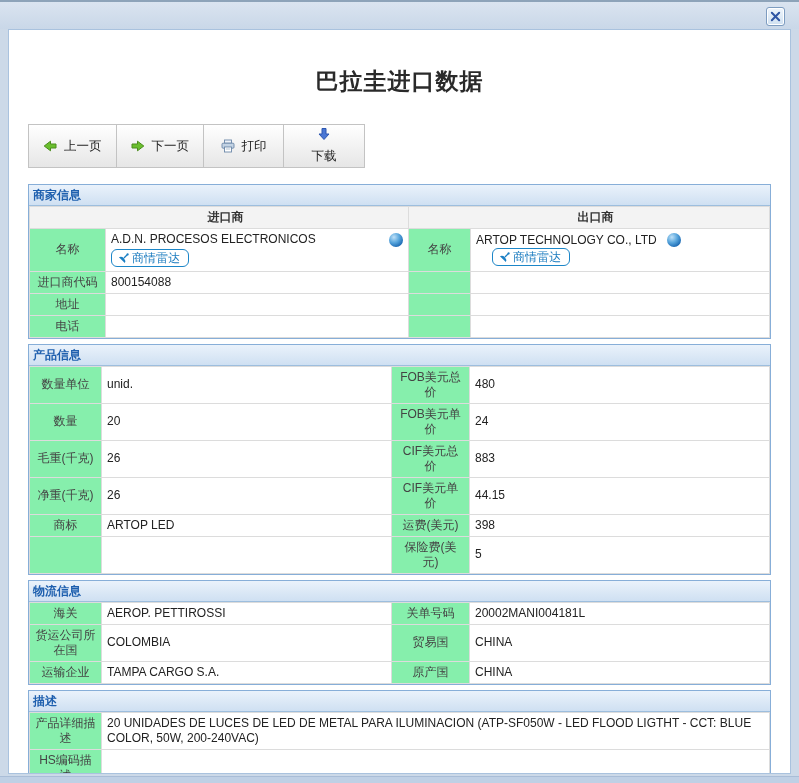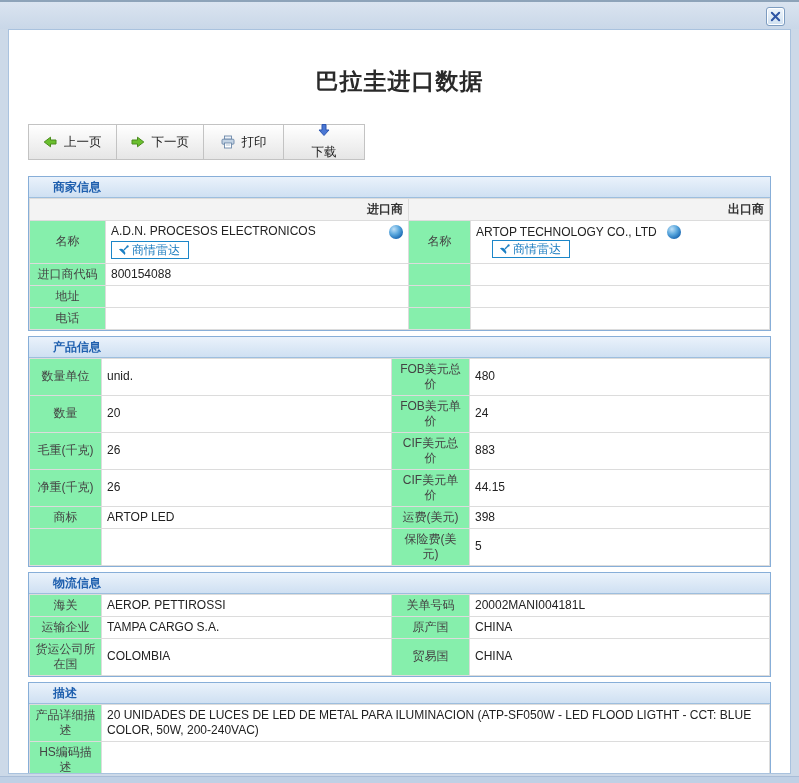--- a/index.html
+++ b/index.html
@@ -48,21 +48,21 @@
     font-size: 23px;
     font-weight: bold;
     color: #2a2a2a;
     letter-spacing: 1px;
   }
   .toolbar {
     display: inline-flex;
     margin: 27px 4px 0 19px;
     border: 1px solid #c3c3c3;
     background: linear-gradient(#ffffff, #e6e6e6);
-    height: 36px;
+    height: 44px;
   }
   .tb-btn {
     display: inline-flex; align-items: center; justify-content: center;
     gap: 7px;
     border: none;
     border-right: 1px solid #c3c3c3;
     background: transparent;
     font-family: inherit;
     font-size: 12.5px;
     color: #222;
@@ -75,21 +75,21 @@
   .tb-icon { display: inline-flex; width: 14px; height: 14px; }
 
   .section {
     margin: 0 19px 5px 19px;
     border: 1px solid #87aed8;
   }
   .section-first { margin-top: 16px; }
   .section-header {
     height: 21px;
     line-height: 21px;
-    padding-left: 24px;
+    padding-left: 4px;
     font-weight: bold;
     color: #1e5fae;
     background: linear-gradient(#eaf2fb, #cfe0f2);
     border-bottom: 1px solid #9dbede;
   }
   table {
     width: 100%;
     border-collapse: collapse;
     table-layout: fixed;
     background: #fff;
@@ -106,39 +106,39 @@
   td.lbl {
     background: #86efac;
     text-align: center;
     color: #444;
   }
   td.val { text-align: left; }
   tr.group-header td {
     background: #f3f3f3;
     font-weight: bold;
     color: #333;
-    text-align: right;
+    text-align: center;
     padding-left: 18px;
   }
   .company-line { display: flex; align-items: center; justify-content: space-between; }
   .globe {
     display: inline-block;
     width: 14px; height: 14px;
     margin-left: 7px;
     border-radius: 50%;
     background: radial-gradient(circle at 35% 30%, #bfe0f7 0%, #5aa7dd 40%, #1e6cb5 75%, #15559a 100%);
     cursor: pointer;
     flex: 0 0 auto;
   }
   .radar-btn {
     display: inline-flex; align-items: center; gap: 3px;
     height: 18px;
     padding: 0 8px 0 6px;
     border: 1px solid #1c86c8;
-    border-radius: 0;
+    border-radius: 6px;
     background: #fff;
     color: #1a7bbf;
     font-family: inherit;
     font-size: 12px;
     cursor: pointer;
     line-height: 16px;
   }
   .radar-row { margin-top: 2px; }
   .radar-inline { margin-left: 16px; vertical-align: middle; }
   .nm { vertical-align: middle; }
@@ -333,29 +333,29 @@
             <col>
           </colgroup>
         <tbody>
         <tr>
           <td class="lbl">海关</td>
           <td class="val">AEROP. PETTIROSSI</td>
           <td class="lbl">关单号码</td>
           <td class="val">20002MANI004181L</td>
         </tr>
         <tr>
+          <td class="lbl">货运公司所在国</td>
+          <td class="val">COLOMBIA</td>
+          <td class="lbl">贸易国</td>
+          <td class="val">CHINA</td>
+        </tr>
+        <tr>
           <td class="lbl">运输企业</td>
           <td class="val">TAMPA CARGO S.A.</td>
           <td class="lbl">原产国</td>
-          <td class="val">CHINA</td>
-        </tr>
-        <tr>
-          <td class="lbl">货运公司所在国</td>
-          <td class="val">COLOMBIA</td>
-          <td class="lbl">贸易国</td>
           <td class="val">CHINA</td>
         </tr>
       </tbody>
         </table>
     </div>
 
     
     <div class="section">
       <div class="section-header">描述</div>
       <table>

